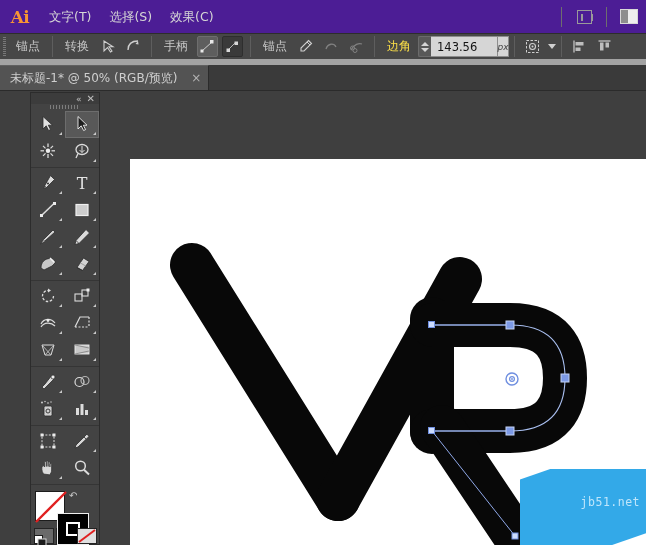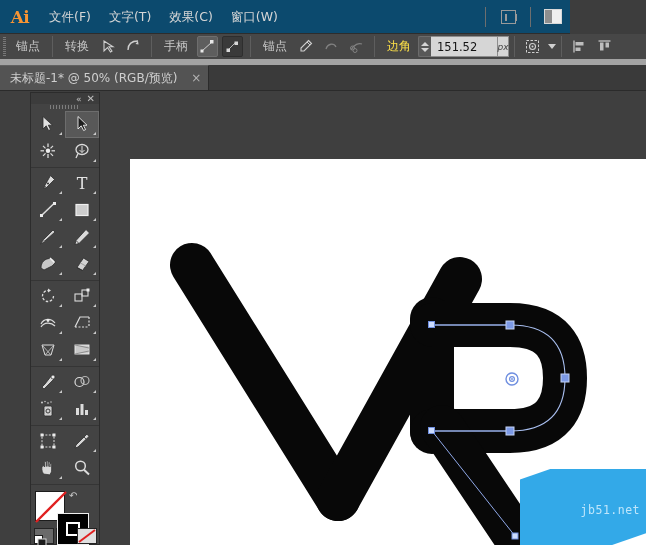--- a/index.html
+++ b/index.html
@@ -6,22 +6,22 @@
   html, body {
     width: 646px; height: 545px;
     background: #535353;
     font-family: "DejaVu Sans", "Liberation Sans", sans-serif;
     overflow: hidden;
   }
   #app { position: relative; width: 646px; height: 545px; background: #3d3d3d; }
 
   
   .menubar {
-    position: absolute; top: 0; left: 0; width: 570px; height: 34px;
-    background: #0c4a6e;
+    position: absolute; top: 0; left: 0; width: 646px; height: 34px;
+    background: #4c1d95;
     display: flex; align-items: center;
     border-bottom: 1px solid #2d2d2d;
   }
   .ai-logo {
     width: 40px; height: 34px; display: flex; align-items: center; justify-content: center;
     color: #f79433; font-size: 17px; font-weight: bold; font-family: "DejaVu Serif", serif;
     letter-spacing: -0.5px;
   }
   .menu-item {
     padding: 0 9px; height: 34px; line-height: 34px;
@@ -177,39 +177,37 @@
     pointer-events: none;
   }
   .wm-band {
     position: absolute; left: -22px; top: 18px; width: 190px; height: 92px;
     background: #33a9e8; transform: rotate(-19deg); transform-origin: left top;
   }
   .wm-small {
     position: absolute; right: 6px; top: 26px;
     color: #bfe6fb; font-size: 11.5px; font-family: "DejaVu Sans Mono", monospace;
     letter-spacing: 0.5px;
-    margin-top: 8px;
   }
   .wm-big {
     position: absolute; right: 3px; bottom: 3px;
     color: #ffffff; font-size: 21px; font-weight: bold;
     font-family: "DejaVu Sans", sans-serif; letter-spacing: 1px;
   }
 </style>
 </head>
 <body>
 
 <div id="app">
 
   <div class="menubar">
     <div class="ai-logo">Ai</div>
-    <div class="menu-item">文件(F)</div>
     <div class="menu-item">文字(T)</div>
+    <div class="menu-item">选择(S)</div>
     <div class="menu-item">效果(C)</div>
-    <div class="menu-item">窗口(W)</div>
 
     <div class="menubar-right">
       <div class="mb-sep"></div>
       <div class="icon-btn">
         <div class="ws-icon"></div>
       </div>
       <div class="mb-sep"></div>
       <div class="icon-btn">
         <div class="panel-icon"></div>
       </div>
@@ -281,21 +279,21 @@
     </div>
 
     <div class="cb-sep"></div>
 
     <div class="cb-label accent">边角</div>
 
     <div class="stepper">
       <i class="up"></i>
         <i class="dn"></i>
     </div>
-    <div class="numfield">151.52</div>
+    <div class="numfield">143.56</div>
     <div class="numcaret">px</div>
 
     <div class="cb-sep"></div>
 
     <div class="cb-tool">
       <svg width="17" height="17" viewBox="0 0 17 17">
         <rect x="2.5" y="2.5" width="12" height="12" fill="none" stroke="#cfcfcf" stroke-width="1" stroke-dasharray="2.5 1.5"></rect>
         <circle cx="8.5" cy="8.5" r="3" fill="none" stroke="#cfcfcf" stroke-width="1.1"></circle>
         <circle cx="8.5" cy="8.5" r="1" fill="#cfcfcf"></circle>
       </svg>

